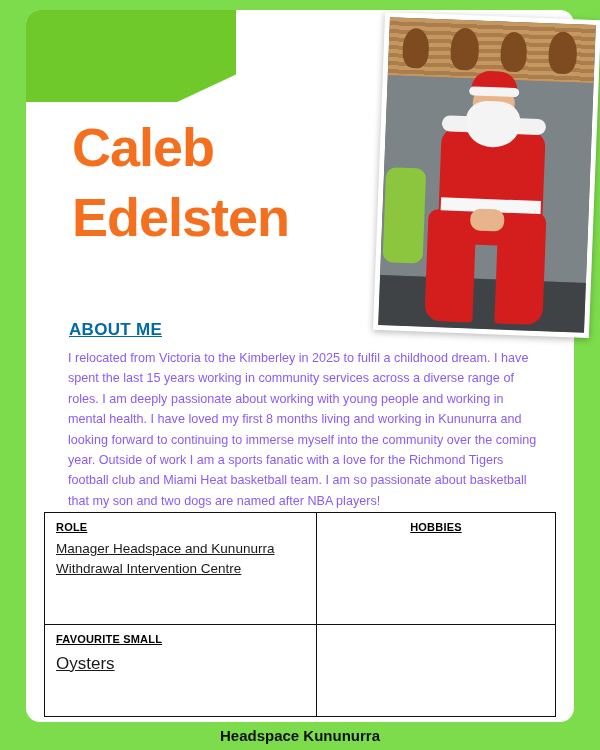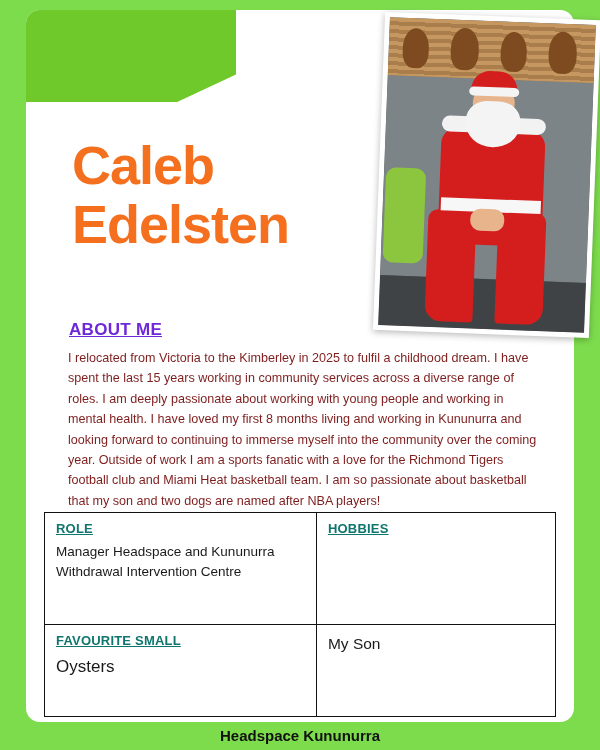--- a/index.html
+++ b/index.html
@@ -67,31 +67,31 @@
     color: #ffffff;
     font-size: 12.5px;
     font-weight: bold;
     letter-spacing: 0.2px;
   }
 
   
   #name-block {
     position: absolute;
     left: 46px;
-    top: 128px;
+    top: 110px;
     width: 310px;
   }
   .name-line {
     color: #f4701f;
     font-size: 54px;
     font-weight: bold;
     line-height: 1.02;
     letter-spacing: -1px;
   }
-  #name-last { margin-top: 4px; }
+  #name-last { margin-top: 15px; }
 
   
   #photo-wrap {
     position: absolute;
     left: 353px;
     top: 6px;
     width: 216px;
     height: 318px;
     background: #ffffff;
     transform: rotate(2.2deg);
@@ -170,64 +170,64 @@
     background: #e8b48c; border-radius: 10px;
   }
 
   
   #about-head {
     position: absolute;
     left: 43px;
     top: 310px;
     font-size: 17px;
     font-weight: bold;
-    color: #6d28d9;
+    color: #0369a1;
     text-decoration: underline;
     letter-spacing: 0.3px;
   }
   #about-body {
     position: absolute;
     left: 42px;
     top: 338px;
     width: 476px;
     font-size: 12.6px;
     line-height: 1.62;
-    color: #7f1d1d;
+    color: #8b5cf6;
   }
 
   
   #table {
     position: absolute;
     left: 18px;
     top: 502px;
     width: 512px;
     border: 1.6px solid #111;
     border-bottom: none;
   }
   .trow { display: flex; }
   .tcell {
     padding: 8px 11px 12px 11px;
     border-right: 1.6px solid #111;
     border-bottom: 1.6px solid #111;
   }
   .tcell:last-child { border-right: none; }
   .tc-left { width: 273px; }
-  .tc-right { width: 239px; }
+  .tc-right { width: 239px; text-align: center; }
   .row1 .tcell { height: 112px; }
   .row2 .tcell { height: 92px; }
   .th {
-    font-size: 13px;
-    font-weight: bold;
-    color: #0f766e;
+    font-size: 11px;
+    font-weight: bold;
+    color: #000000;
     text-decoration: underline;
     letter-spacing: 0.2px;
     margin-bottom: 6px;
   }
   .th.two-line { line-height: 1.25; }
-  .tv { font-size: 13.5px; color: #1a1a1a; line-height: 1.5; }
+  .tv { font-size: 13.5px; color: #1a1a1a; line-height: 1.5; text-decoration: underline; }
   .tv-big { font-size: 17px; }
   .tv-lg { font-size: 15.5px; line-height: 1.45; }
 
   
   #footer {
     position: absolute;
     left: 0;
     bottom: 6px;
     width: 100%;
     text-align: center;
@@ -298,20 +298,19 @@
       <div class="tcell tc-right">
         <div class="th">HOBBIES </div>
       </div>
     </div>
     <div class="trow row2">
       <div class="tcell tc-left">
         <div class="th">FAVOURITE SMALL</div>
         <div class="tv tv-big">Oysters</div>
       </div>
       <div class="tcell tc-right">
-        <div class="tv tv-lg">My Son</div>
       </div>
     </div>
   </div>
 
 </div>
 
 <div id="footer">Headspace Kununurra</div>
 
 </body></html>

